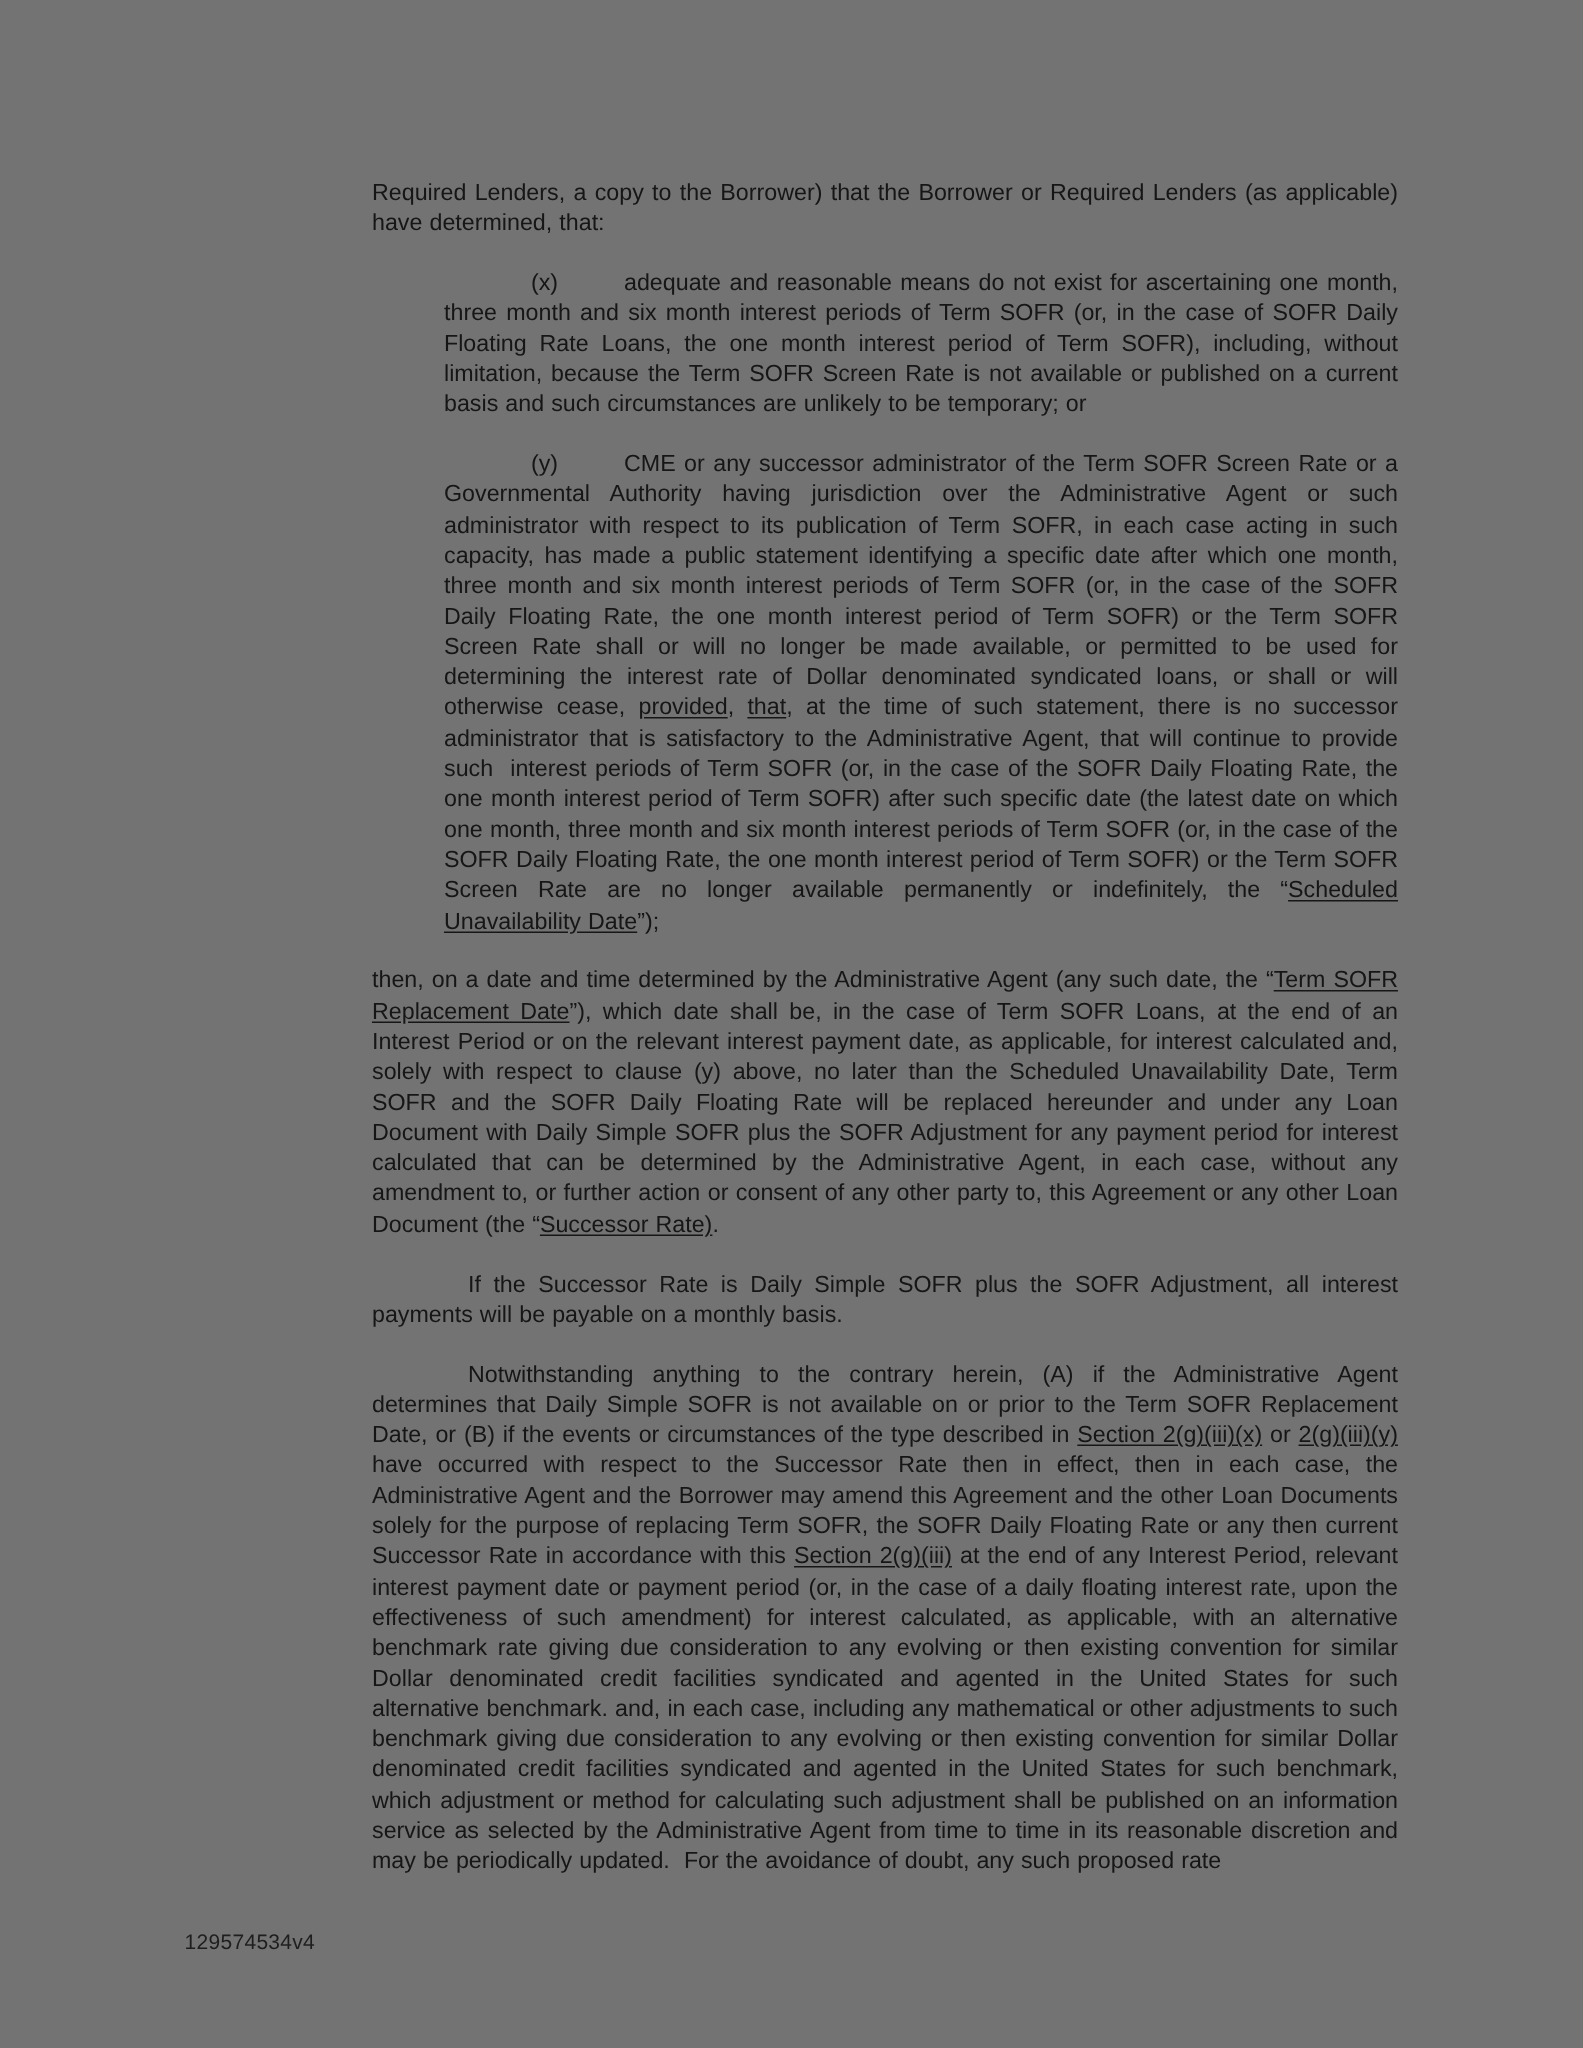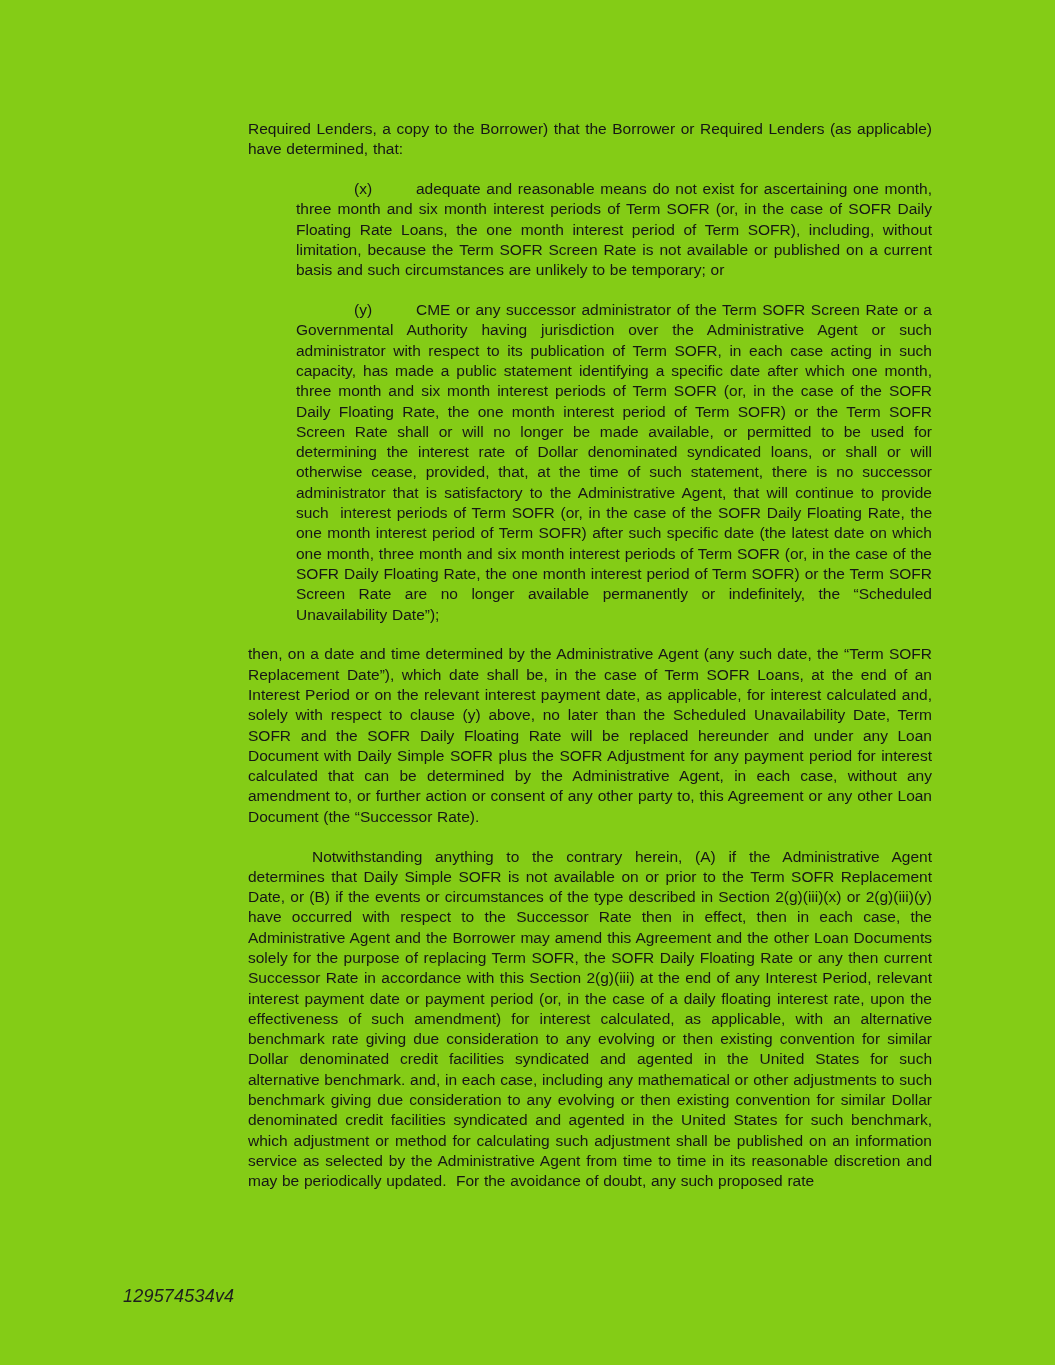--- a/index.html
+++ b/index.html
@@ -7,21 +7,21 @@
   html, body { width: 1055px; height: 1365px; }
   body {
     background: #ffffff;
     font-family: "Liberation Sans", sans-serif;
     color: #161616;
   }
   .sheet {
     position: relative;
     width: 1055px;
     height: 1365px;
-    background: #84cc16;
+    background: #737373;
     overflow: hidden;
   }
   .content {
     position: absolute;
     left: 248px;
     top: 119px;
     width: 684px;
   }
   .para {
     font-size: 15.5px;
@@ -36,37 +36,38 @@
   }
   .para.indent-first {
     text-indent: 64px;
   }
   .clause-label {
     display: inline-block;
     width: 62px;
     text-indent: 0;
   }
   .u {
+    text-decoration: underline;
     text-underline-offset: 2px;
   }
   .footer-id {
     position: absolute;
     left: 123px;
     top: 1286px;
-    font-size: 18px;
+    font-size: 14px;
     color: #1e1e1e;
     letter-spacing: 0.2px;
-    font-style: italic;
   }
 </style>
 </head>
 <body>
 
 <div class="sheet">
   <div class="content">
       <p class="para body"><span>Required Lenders, a copy to the Borrower) that the Borrower or Required Lenders (as applicable) have determined, that:</span></p>
       <p class="para clause"><span class="clause-label">(x)</span><span>adequate and reasonable means do not exist for ascertaining one month, three month and six month interest periods of Term SOFR (or, in the case of SOFR Daily Floating Rate Loans, the one month interest period of Term SOFR), including, without limitation, because the Term SOFR Screen Rate is not available or published on a current basis and such circumstances are unlikely to be temporary; or</span></p>
       <p class="para clause"><span class="clause-label">(y)</span><span>CME or any successor administrator of the Term SOFR Screen Rate or a Governmental Authority having jurisdiction over the Administrative Agent or such administrator with respect to its publication of Term SOFR, in each case acting in such capacity, has made a public statement identifying a specific date after which one month, three month and six month interest periods of Term SOFR (or, in the case of the SOFR Daily Floating Rate, the one month interest period of Term SOFR) or the Term SOFR Screen Rate shall or will no longer be made available, or permitted to be used for determining the interest rate of Dollar denominated syndicated loans, or shall or will otherwise cease, </span><span class="u">provided</span><span>, </span><span class="u">that</span><span>, at the time of such statement, there is no successor administrator that is satisfactory to the Administrative Agent, that will continue to provide such&nbsp; interest periods of Term SOFR (or, in the case of the SOFR Daily Floating Rate, the one month interest period of Term SOFR) after such specific date (the latest date on which one month, three month and six month interest periods of Term SOFR (or, in the case of the SOFR Daily Floating Rate, the one month interest period of Term SOFR) or the Term SOFR Screen Rate are no longer available permanently or indefinitely, the “</span><span class="u">Scheduled Unavailability Date</span><span>”);</span></p>
       <p class="para body"><span>then, on a date and time determined by the Administrative Agent (any such date, the “</span><span class="u">Term SOFR Replacement Date</span><span>”), which date shall be, in the case of Term SOFR Loans, at the end of an Interest Period or on the relevant interest payment date, as applicable, for interest calculated and, solely with respect to clause (y) above, no later than the Scheduled Unavailability Date, Term SOFR and the SOFR Daily Floating Rate will be replaced hereunder and under any Loan Document with Daily Simple SOFR plus the SOFR Adjustment for any payment period for interest calculated that can be determined by the Administrative Agent, in each case, without any amendment to, or further action or consent of any other party to, this Agreement or any other Loan Document (the “</span><span class="u">Successor Rate)</span><span>.</span></p>
+      <p class="para body indent-first"><span>If the Successor Rate is Daily Simple SOFR plus the SOFR Adjustment, all interest payments will be payable on a monthly basis.</span></p>
       <p class="para body indent-first"><span>Notwithstanding anything to the contrary herein, (A) if the Administrative Agent determines that Daily Simple SOFR is not available on or prior to the Term SOFR Replacement Date, or (B) if the events or circumstances of the type described in </span><span class="u">Section 2(g)(iii)(x)</span><span> or </span><span class="u">2(g)(iii)(y)</span><span> have occurred with respect to the Successor Rate then in effect, then in each case, the Administrative Agent and the Borrower may amend this Agreement and the other Loan Documents solely for the purpose of replacing Term SOFR, the SOFR Daily Floating Rate or any then current Successor Rate in accordance with this </span><span class="u">Section 2(g)(iii)</span><span> at the end of any Interest Period, relevant interest payment date or payment period (or, in the case of a daily floating interest rate, upon the effectiveness of such amendment) for interest calculated, as applicable, with an alternative benchmark rate giving due consideration to any evolving or then existing convention for similar Dollar denominated credit facilities syndicated and agented in the United States for such alternative benchmark. and, in each case, including any mathematical or other adjustments to such benchmark giving due consideration to any evolving or then existing convention for similar Dollar denominated credit facilities syndicated and agented in the United States for such benchmark, which adjustment or method for calculating such adjustment shall be published on an information service as selected by the Administrative Agent from time to time in its reasonable discretion and may be periodically updated.&nbsp; For the avoidance of doubt, any such proposed rate</span></p>
     </div>
   <div class="footer-id">129574534v4</div>
 </div>
 
 </body></html>

